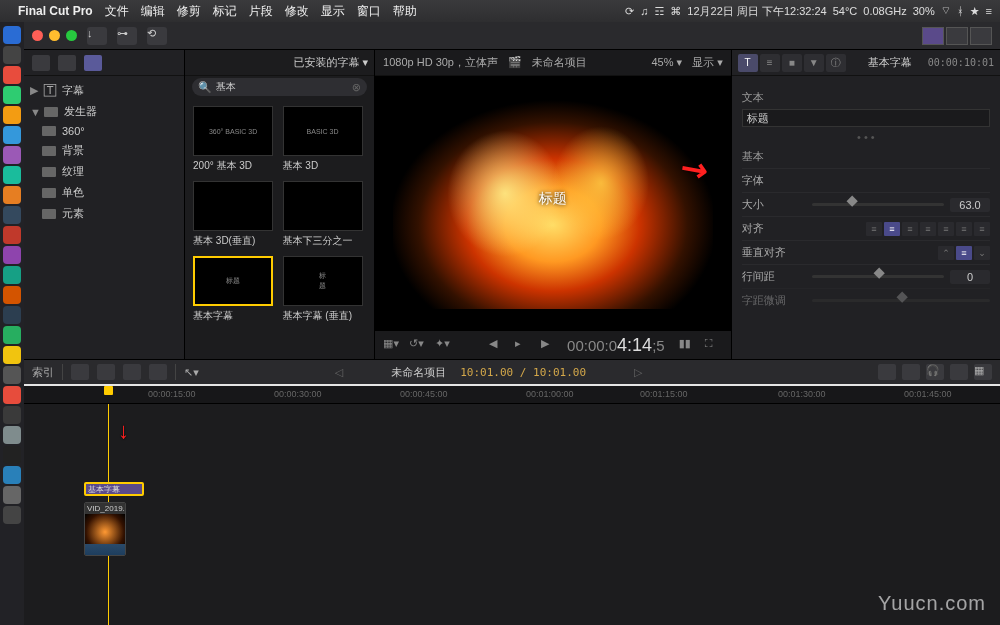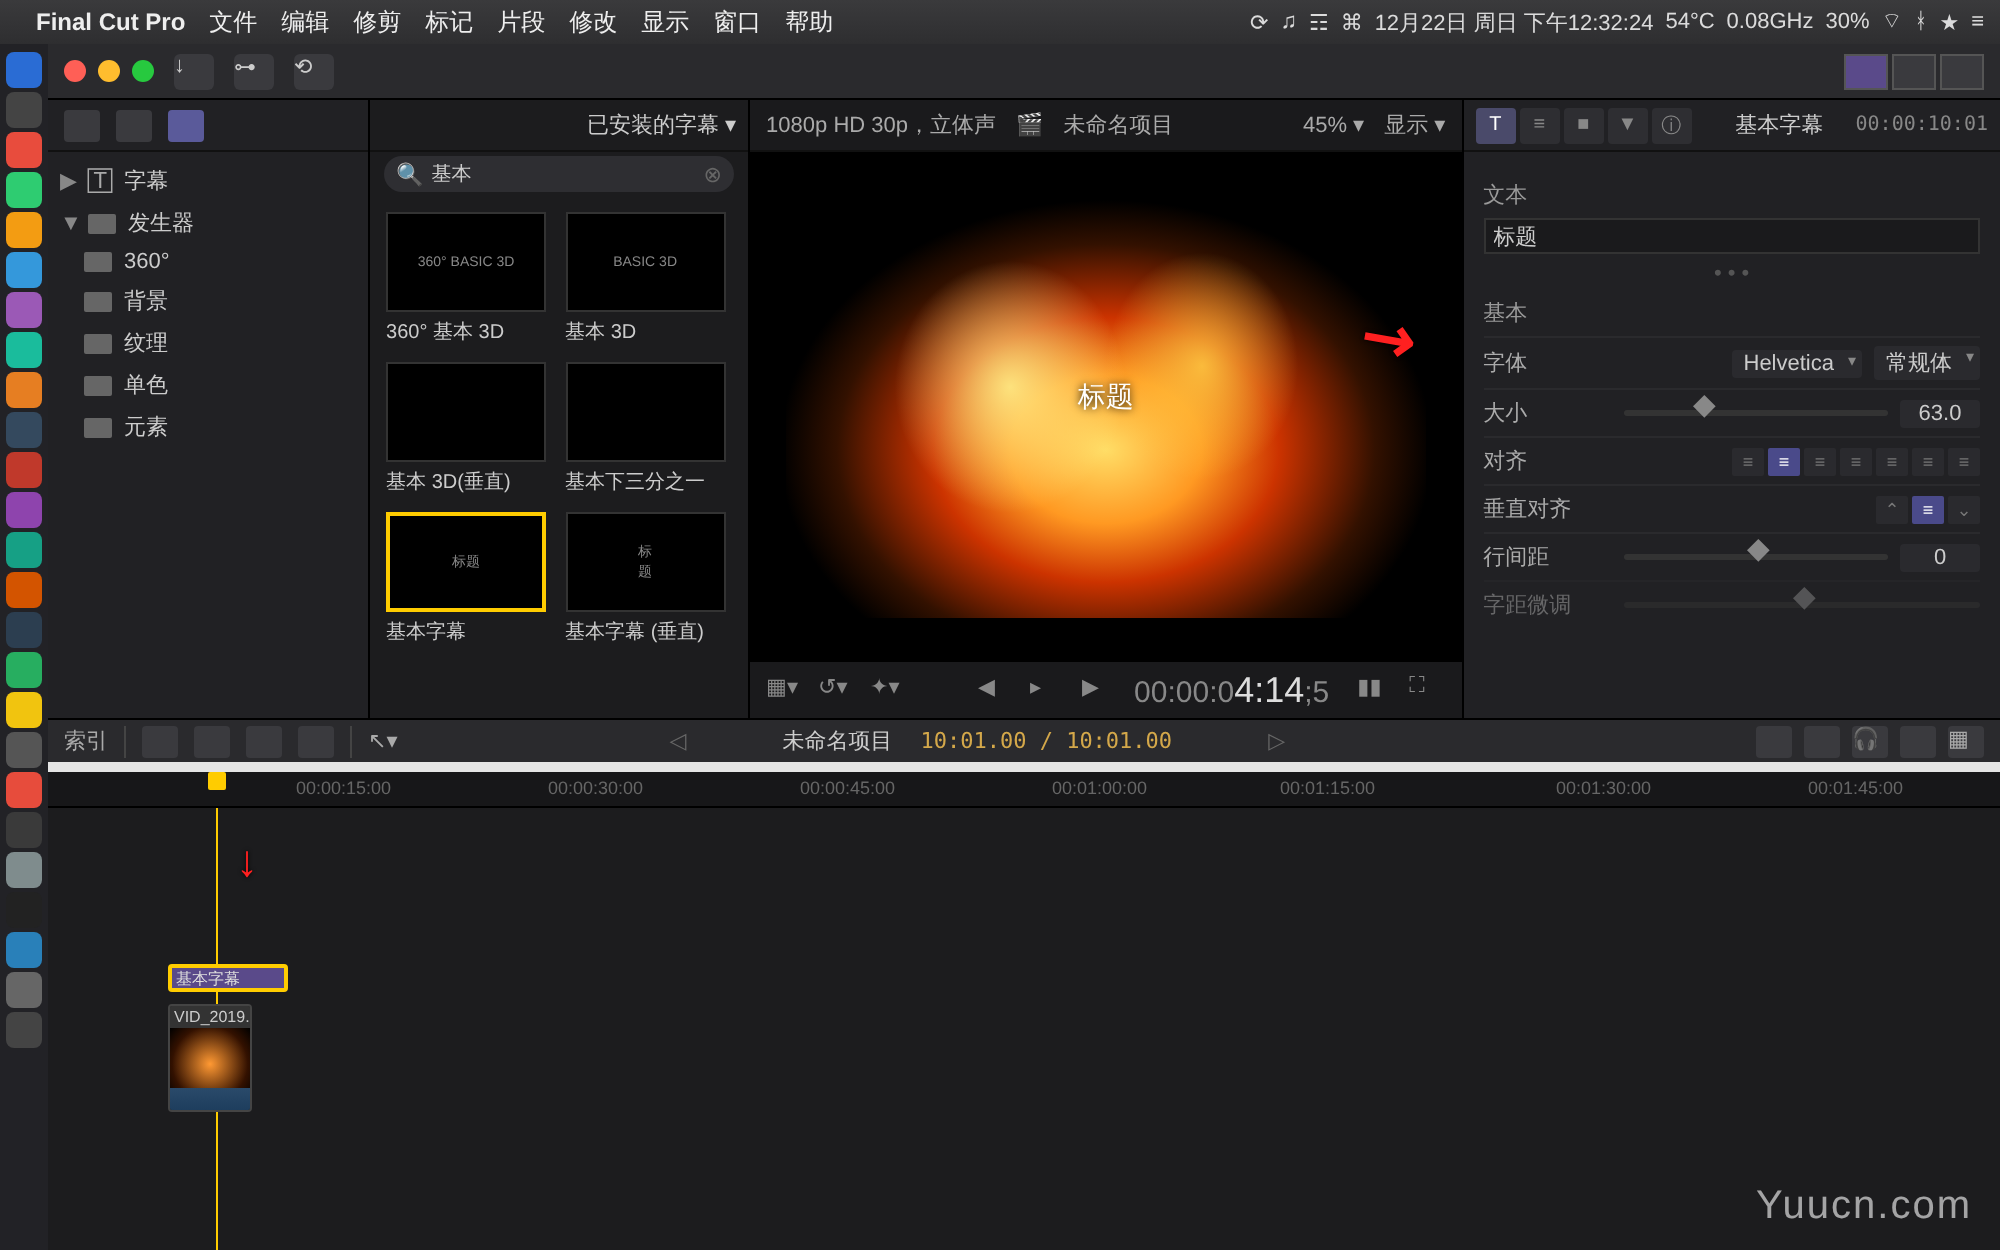--- a/index.html
+++ b/index.html
@@ -87,21 +87,21 @@
 .prop-row .dropdown-val::after { content: "▾"; position: absolute; right: 3px; font-size: 8px; color: #888; }
 .prop-row .num-val { background: #2a2a2e; padding: 1px 6px; border-radius: 2px; min-width: 40px; text-align: center; }
 .align-btns { display: flex; gap: 2px; }
 .align-btns span { width: 16px; height: 14px; background: #2a2a2e; border-radius: 1px; display:flex; align-items:center; justify-content:center; font-size:9px; color:#777;}
 .align-btns span.active { background: #4a4a8a; color:#fff;}
 .slider-track { flex: 1; height: 3px; background: #333; border-radius: 2px; position: relative; }
 .slider-track .diamond { position: absolute; left: 50%; top: -3px; width: 8px; height: 8px; background: #888; transform: rotate(45deg) translateX(-50%); }
 
 
 .timeline-area { flex: 1; background: #1c1c1e; display: flex; flex-direction: column; }
-.timeline-toolbar { height: 26px; background: #2a2a2d; display: flex; align-items: center; padding: 0 8px; gap: 8px; border-bottom: 5px solid #e5e5e5; font-size: 11px; color: #aaa; }
+.timeline-toolbar { height: 26px; background: #2a2a2d; display: flex; align-items: center; padding: 0 8px; gap: 8px; border-bottom: 2px solid #e5e5e5; font-size: 11px; color: #aaa; }
 .timeline-toolbar .tt-btn { width: 18px; height: 16px; background: #3a3a3e; border-radius: 2px; }
 .timeline-toolbar .divider { width: 1px; height: 16px; background: #444; }
 .timeline-toolbar .proj-name { margin-left: 40px; color: #ccc; }
 .timeline-toolbar .proj-time { font-family: monospace; color: #d4a84a; margin-left: 6px; }
 .timeline-toolbar .right-tools { margin-left: auto; display: flex; gap: 6px; }
 .ruler { height: 18px; background: #171719; border-bottom: 1px solid #000; display: flex; align-items: center; font-size: 9px; color: #666; font-family: monospace; position: relative; padding-left: 42px; }
 .ruler .tick { position: absolute; top: 3px; }
 .tracks { flex: 1; position: relative; background: #1c1c1e; }
 .playhead { position: absolute; left: 84px; top: 0; bottom: 0; width: 1px; background: #ffcc00; }
 .playhead::before { content:""; position:absolute; top:-18px; left:-4px; width:9px; height:9px; background:#ffcc00; border-radius:1px; }
@@ -247,21 +247,21 @@
       <div class="titles-search">
         <div class="search-field">
           <span>🔍</span>
           <input value="基本" style="">
           <span style="color:#666">⊗</span>
         </div>
       </div>
       <div class="titles-grid">
         <div class="title-item">
             <div class="title-thumb">360° BASIC 3D</div>
-            <div class="title-label">360° 基本 3D</div>
+            <div class="title-label">200° 基本 3D</div>
           </div>
         <div class="title-item">
             <div class="title-thumb">BASIC 3D</div>
             <div class="title-label">基本 3D</div>
           </div>
         <div class="title-item">
             <div class="title-thumb"></div>
             <div class="title-label">基本 3D(垂直)</div>
           </div>
         <div class="title-item">
@@ -321,24 +321,20 @@
         <span class="itime">00:00:10:01</span>
       </div>
       <div class="inspector-body">
         <div class="section-label">文本</div>
         <input class="text-input" value="标题" style="">
         <div style="text-align:center;color:#555;margin:4px 0">• • •</div>
         <div class="section-label">基本</div>
 
         <div class="prop-row">
           <span class="plabel">字体</span>
-          <div class="pvalue">
-            <span class="dropdown-val">Helvetica</span>
-            <span class="dropdown-val">常规体</span>
-          </div>
         </div>
         <div class="prop-row">
           <span class="plabel">大小</span>
           <div class="pvalue">
             <div class="slider-track">
                 <div class="diamond" style="left:30%"></div>
               </div>
             <span class="num-val">63.0</span>
           </div>
         </div>

